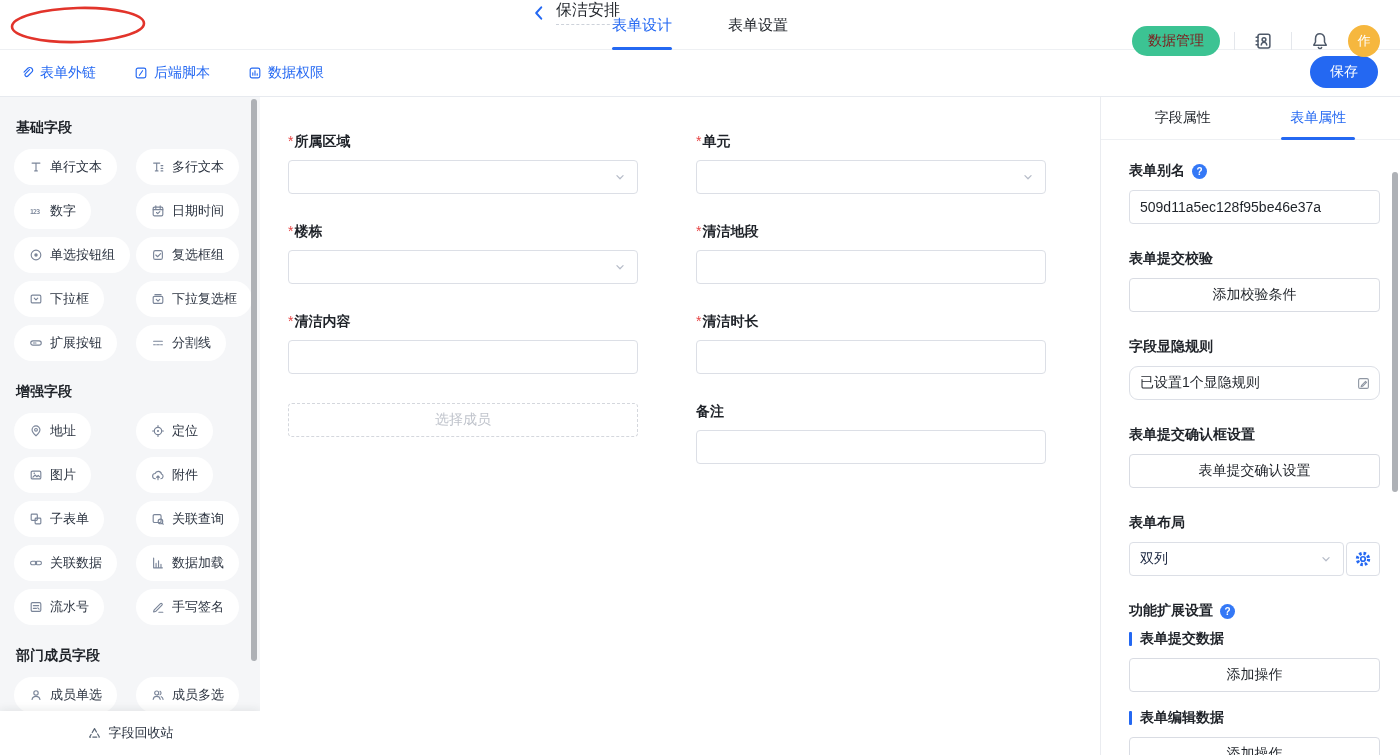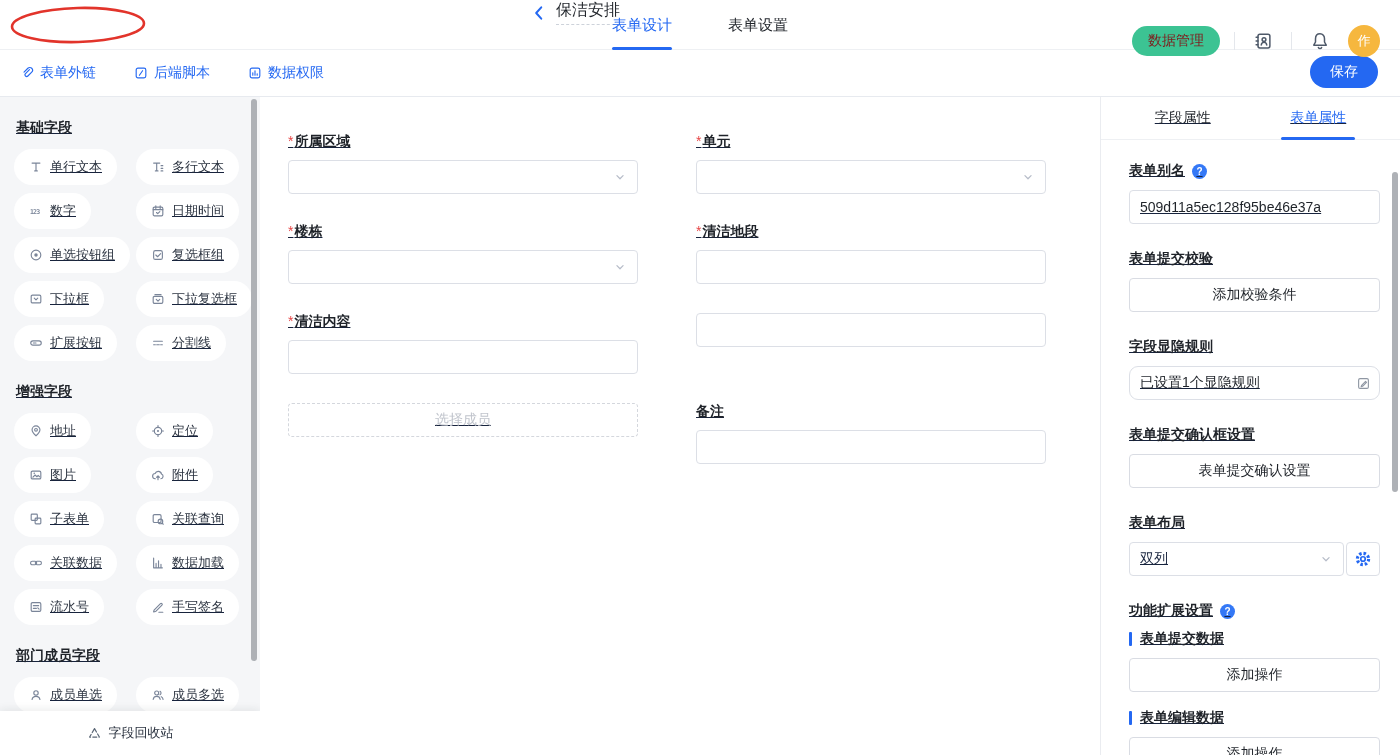--- a/index.html
+++ b/index.html
@@ -26,21 +26,21 @@
   
   .toolbar { height:47px; background:#fff; border-bottom:1px solid #e7eaef; display:flex; align-items:center; padding:0 20px; }
   .toolbar-links { display:flex; align-items:center; gap:38px; }
   .toolbar-link { display:flex; align-items:center; gap:6px; color:#2468f2; font-size:14px; cursor:pointer; }
   .toolbar-right { margin-left:auto; display:flex; align-items:flex-start; gap:12px;flex-direction:column; }
   .btn-outline { height:32px; padding:0 20px; border-radius:16px; border:1px solid #2468f2; color:#2468f2; background:#fff; font-size:14px; cursor:pointer; }
   .btn-primary { height:32px; padding:0 20px; border-radius:16px; border:none; color:#fff; background:#2468f2; font-size:14px; cursor:pointer; }
   .share-btn { width:34px; height:34px; border-radius:50%; background:#edf1f9; display:flex; align-items:center; justify-content:center; cursor:pointer; }
 
   
-  .main { display:flex; height:658px; position:relative;text-decoration:underline; }
+  .main { display:flex; height:658px; position:relative; }
 
   
   .sidebar { position:relative; width:260px; background:#f5f6f8; padding:14px 14px 0 14px; overflow:hidden; }
   .section-title { font-size:14px; font-weight:700; color:#1f2329; margin:8px 0 12px 2px; }
   .section-title.mt { margin-top:22px; }
   .pill-grid { display:grid; grid-template-columns:122px auto; row-gap:8px; }
   .pill { display:inline-flex; align-items:center; gap:7px; height:36px; padding:0 15px; background:#fff; border-radius:18px; font-size:13px; color:#2b3340; cursor:grab; justify-self:start; white-space:nowrap; }
   .pill .picon { display:flex; align-items:center; color:#7a8599; }
   .pill.empty { width:100px; }
   .sidebar-scrollbar { position:absolute; right:3px; top:2px; width:6px; height:562px; background:#aeb1b6; border-radius:3px; }
@@ -420,20 +420,21 @@
         </div>
         <div>
           <span class="field-label"><span class="req-star">*</span>清洁地段</span>
           <div class="ctl"></div>
         </div>
         <div>
           <span class="field-label"><span class="req-star">*</span>清洁内容</span>
           <div class="ctl"></div>
         </div>
         <div>
+          <span class="field-label"><span class="req-star">*</span>清洁时长</span>
           <div class="ctl"></div>
         </div>
         <div>
           <div class="ctl-member">选择成员</div>
         </div>
         <div>
           <span class="field-label">备注</span>
           <div class="ctl"></div>
         </div>
       </div>

